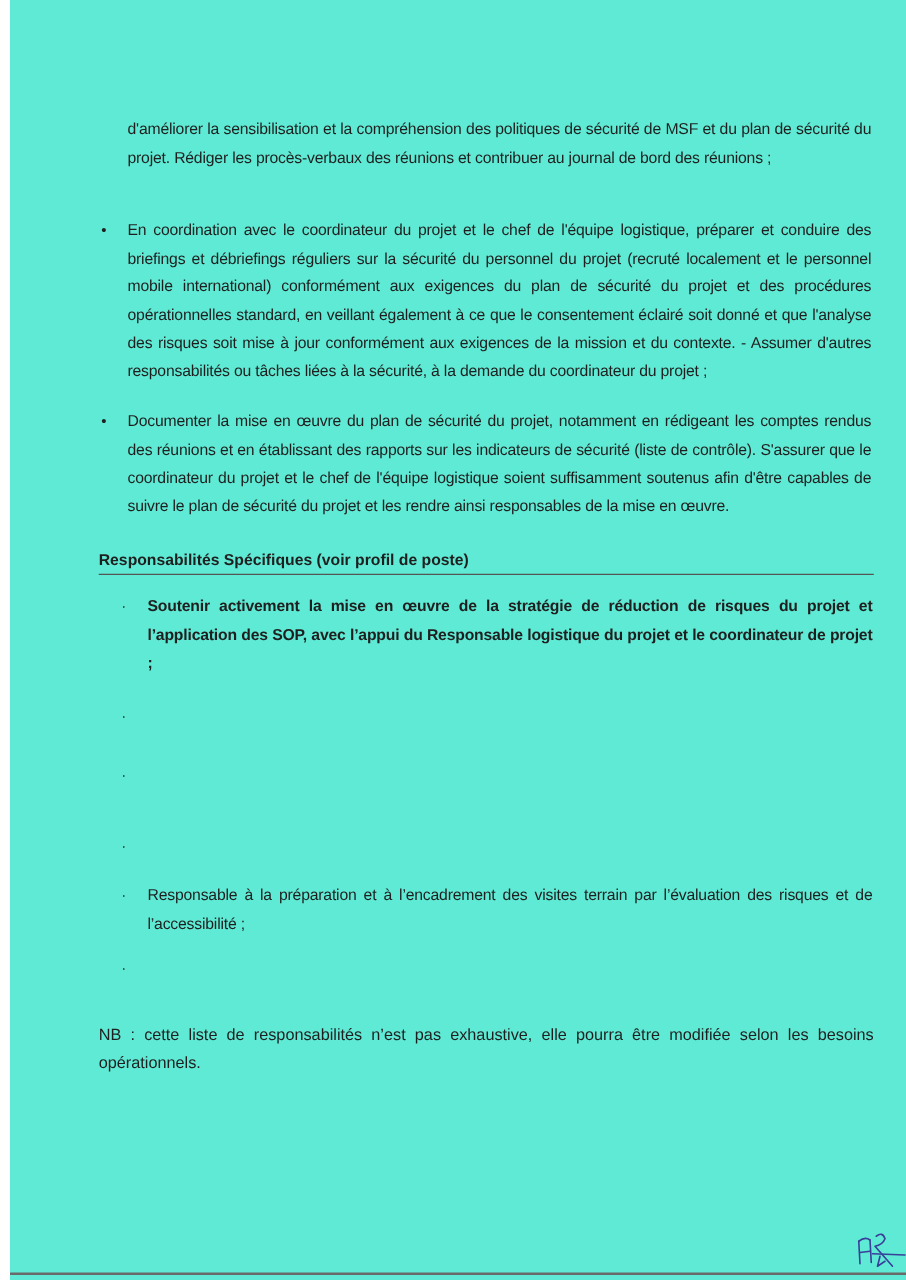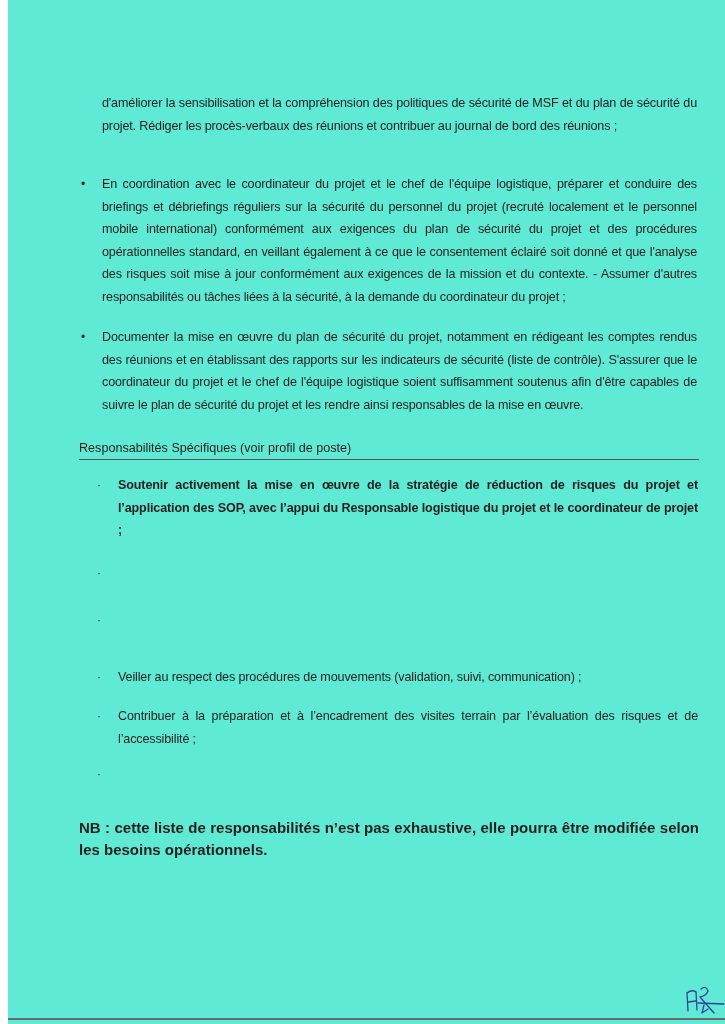--- a/index.html
+++ b/index.html
@@ -2,23 +2,23 @@
 <html><head>
   <meta charset="utf-8">
   <style>
     html, body { margin: 0; padding: 0; background: #ffffff; }
     body { width: 725px; height: 1024px; position: relative; overflow: hidden;
            font-family: "Liberation Sans", sans-serif; color: #1f1f1f; }
     .page { position: absolute; left: 8px; top: 0; width: 725px; height: 1024px; background: #5eead4; }
     .p { position: absolute; font-size: 12.6px; line-height: 22.6px; letter-spacing: -0.15px; }
     .just { text-align: justify; text-align-last: left; }
     .bullet { position: absolute; font-size: 12px; line-height: 22.6px; }
-    .heading { position: absolute; left: 71px; top: 438px; width: 620px; font-size: 12.6px; font-weight: normal;
+    .heading { position: absolute; left: 71px; top: 438px; width: 620px; font-size: 12.6px; font-weight: bold;
                line-height: 20px; border-bottom: 1.5px solid #555; padding-bottom: 1px; }
-    .nb { position: absolute; left: 71px; top: 817px; width: 620px; font-size: 15px; font-weight: bold;
+    .nb { position: absolute; left: 71px; top: 817px; width: 620px; font-size: 13px; font-weight: normal;
           line-height: 22px; text-align: justify; text-align-last: left; }
     .footer-line { position: absolute; left: 0; top: 1018px; width: 722px; height: 2px; background: #6a6a6a; }
     .initials { position: absolute; left: 676px; top: 983px; width: 42px; height: 34px; }
   </style>
 </head>
 <body>
 
 <div class="page">
 
   <div class="p just" style="left:94px; top:92px; width:595px;">d'améliorer la sensibilisation et la compréhension des politiques de sécurité de MSF et du plan de sécurité du projet. Rédiger les procès-verbaux des réunions et contribuer au journal de bord des réunions ;</div>
@@ -32,24 +32,23 @@
   <div class="heading">Responsabilités Spécifiques (voir profil de poste)</div>
 
   <div class="bullet" style="left:89px; top:474px;">·</div>
   <div class="p just" style="left:110px; top:474px; width:580px;font-weight:bold;">Soutenir activement la mise en œuvre de la stratégie de réduction de risques du projet et l’application des SOP, avec l’appui du Responsable logistique du projet et le coordinateur de projet ;</div>
 
   <div class="bullet" style="left:89px; top:562px;">·</div>
 
   <div class="bullet" style="left:89px; top:609px;">·</div>
 
   <div class="bullet" style="left:89px; top:666px;">·</div>
-  <div class="p just" style="left:110px; top:666px; width:580px;">Veiller au respect des procédures de mouvements (validation, suivi, communication) ;</div>
 
   <div class="bullet" style="left:89px; top:705px;">·</div>
-  <div class="p just" style="left:110px; top:705px; width:580px;">Contribuer à la préparation et à l’encadrement des visites terrain par l’évaluation des risques et de l’accessibilité ;</div>
+  <div class="p just" style="left:110px; top:705px; width:580px;">Responsable à la préparation et à l’encadrement des visites terrain par l’évaluation des risques et de l’accessibilité ;</div>
 
   <div class="bullet" style="left:89px; top:763px;">·</div>
 
   <div class="nb">NB : cette liste de responsabilités n’est pas exhaustive, elle pourra être modifiée selon les besoins opérationnels.</div>
 
   <svg class="initials" viewBox="0 0 42 34">
     <g fill="none" stroke="#3a3f9a" stroke-width="1.3" stroke-linecap="round" stroke-linejoin="round">
       <path d="M3 10 L4 28"></path>
       <path d="M3 10 Q8 6 12 9"></path>
       <path d="M4 19 L12 18"></path>

